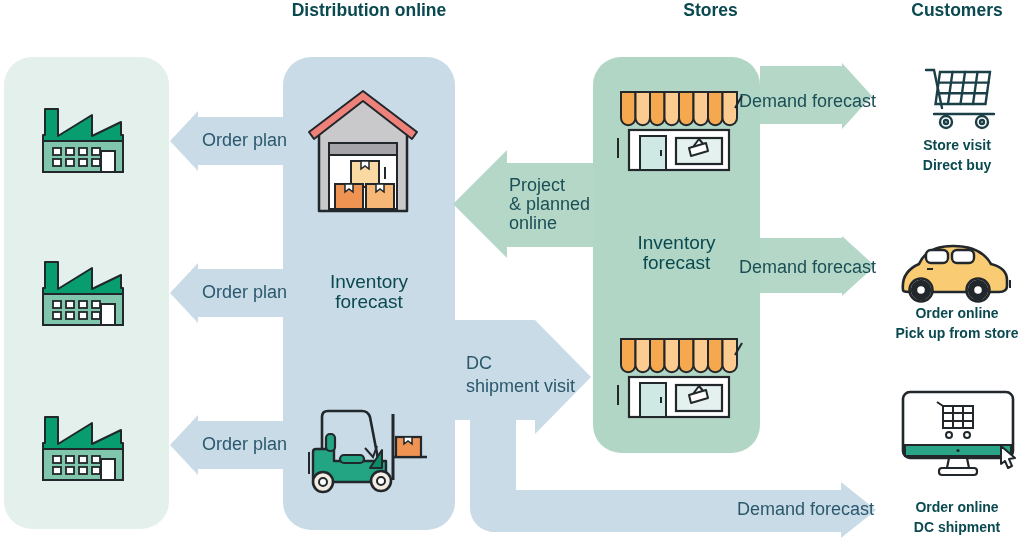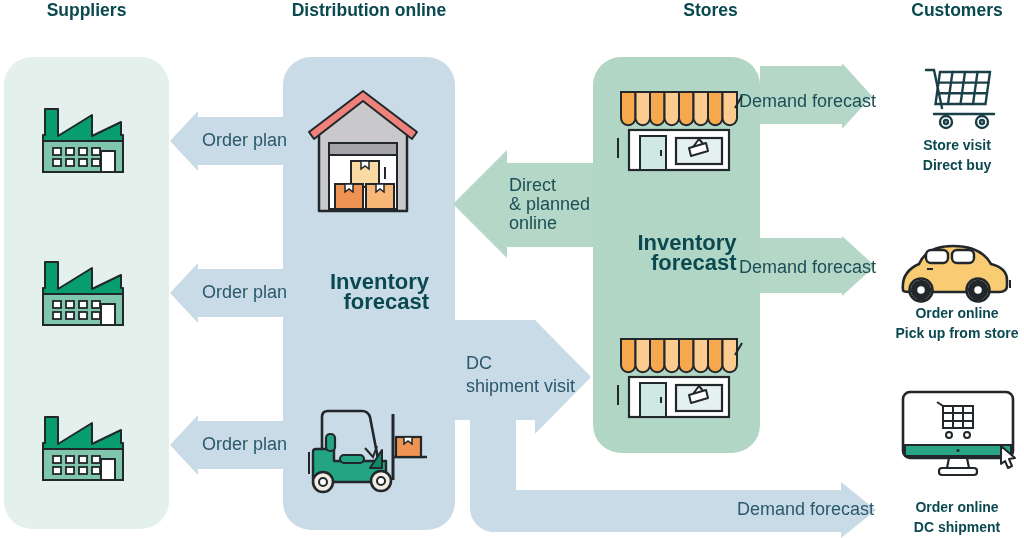--- a/index.html
+++ b/index.html
@@ -15,34 +15,33 @@
   .blue{background:var(--arrow-blue);}
   .green{background:var(--arrow-green);}
   .head{position:absolute;width:0;height:0;}
   .head-left-blue{border-top:30px solid transparent;border-bottom:30px solid transparent;
                   border-right:28px solid var(--arrow-blue);}
   .head-left-green{border-top:54px solid transparent;border-bottom:54px solid transparent;
                    border-right:54px solid var(--arrow-green);}
   .lbl{position:absolute;font-size:18px;line-height:19px;white-space:nowrap;}
   .lbl-blue{color:var(--label-blue);}
   .lbl-green{color:var(--label-green);}
-  .inv{position:absolute;text-align:right;font-weight:bold;font-size:22px;line-height:20px;
+  .inv{position:absolute;text-align:center;font-weight:normal;font-size:19px;line-height:20px;
        color:var(--heading-text);}
   .inv>div{width:120px;margin:0 auto;}
   .cap{position:absolute;width:170px;text-align:center;font-weight:bold;font-size:14px;
        line-height:19.5px;color:var(--heading-text);}
   .icon{position:absolute;}
   svg{display:block;}
 </style>
 </head>
 <body>
 
 <div id="canvas">
 
-  <div class="hdr" style="left:4px;width:165px;">Suppliers</div>
   <div class="hdr" style="left:283px;width:172px;">Distribution online</div>
   <div class="hdr" style="left:627px;width:167px;">Stores</div>
   <div class="hdr" style="left:872px;width:170px;">Customers</div>
 
   <div class="panel panel-suppliers"></div>
   <div class="panel panel-dc"></div>
   <div class="panel panel-stores"></div>
 
   <div class="stem blue" style="left:198px;top:117px;width:87px;height:48px;"></div>
   <div class="head head-left-blue" style="left:170px;top:111px;"></div>
@@ -50,21 +49,21 @@
   <div class="head head-left-blue" style="left:170px;top:263px;"></div>
   <div class="stem blue" style="left:198px;top:421px;width:87px;height:48px;"></div>
   <div class="head head-left-blue" style="left:170px;top:415px;"></div>
   <div class="lbl lbl-blue" style="left:202px;top:131px;">Order plan</div>
   <div class="lbl lbl-blue" style="left:202px;top:283px;">Order plan</div>
   <div class="lbl lbl-blue" style="left:202px;top:435px;">Order plan</div>
 
   <div class="stem green" style="left:507px;top:163px;width:86px;height:84px;"></div>
   <div class="head head-left-green" style="left:453px;top:150px;"></div>
   <div class="lbl lbl-green" style="left:509px;top:176px;">
-    <div>Direct</div>
+    <div>Project</div>
     <div>&amp; planned</div>
     <div>online</div>
   </div>
 
   <div class="stem blue" style="left:455px;top:320px;width:80px;height:100px;"></div>
   <div class="head" style="left:535px;top:320px;border-top:57px solid transparent;border-bottom:57px solid transparent;border-left:56px solid var(--arrow-blue);"></div>
   <div class="stem blue" style="left:470px;top:418px;width:46px;height:114px;border-bottom-left-radius:24px;"></div>
   <div class="stem blue" style="left:490px;top:490px;width:351px;height:42px;"></div>
   <div class="head" style="left:841px;top:482px;border-top:28px solid transparent;border-bottom:28px solid transparent;border-left:35px solid var(--arrow-blue);"></div>
   <div class="lbl lbl-blue" style="left:466px;top:352px;line-height:23px;">

